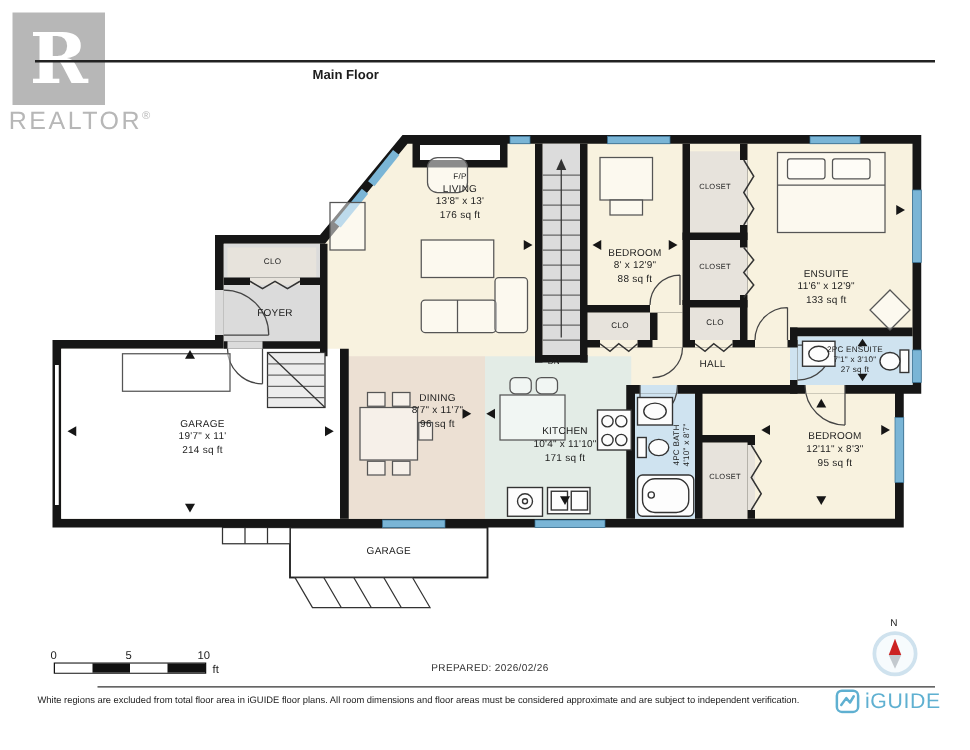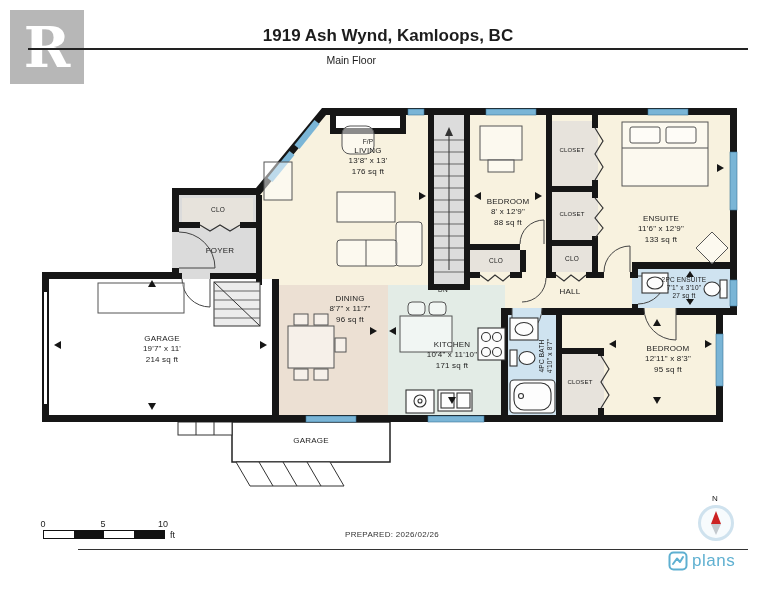--- a/index.html
+++ b/index.html
@@ -6,22 +6,22 @@
   .sheet{position:relative;width:776px;height:600px;background:#fff;overflow:hidden;
          font-family:"Liberation Sans",sans-serif;color:#1c1c1c;}
   
   .logo-box{position:absolute;left:10px;top:10px;width:74px;height:74px;background:#b7b7b7;
             display:flex;align-items:center;justify-content:center;z-index:1;}
   .logo-r{font-family:"DejaVu Serif",serif;font-weight:bold;font-size:56px;color:#fff;line-height:1;}
   .logo-word{position:absolute;left:7px;top:86px;font-size:20px;letter-spacing:2px;color:#b7b7b7;z-index:1;}
   .logo-word sup{font-size:9px;letter-spacing:0;}
   .title{position:absolute;left:0;right:0;top:26px;text-align:center;font-size:17px;font-weight:bold;z-index:2;}
   .rule{position:absolute;left:28px;top:48px;width:720px;height:2px;background:#222;z-index:3;}
-  .floor-label{position:absolute;left:236px;width:140px;top:54px;text-align:right;
-               font-size:10.5px;font-weight:normal;}
+  .floor-label{position:absolute;left:250px;width:140px;top:54px;
+               font-size:10.5px;font-weight:bold;}
   .stats{position:absolute;left:398px;top:54px;font-size:10.5px;line-height:13px;}
   
   .plan{position:absolute;left:0;top:0;z-index:4;}
   .wall{fill:var(--wall,#161616);}
   .floorc{fill:var(--room_cream,#f8f2df);}
   .tan{fill:var(--room_tan,#ece0d3);}
   .mint{fill:var(--room_mint,#e3ece6);}
   .blue{fill:var(--room_blue,#cfe3f0);}
   .gray{fill:var(--room_gray,#dbdbdb);}
   .beige{fill:var(--closet_beige,#e7e3dc);}
@@ -59,21 +59,21 @@
   .iguide-text{font-size:17px;color:var(--brand_blue,#5fb0d1);letter-spacing:.5px;font-weight:500;}
 </style>
 </head>
 <body>
 
 <div class="sheet">
 
   <div class="logo-box">
     <span class="logo-r">R</span>
   </div>
-  <div class="title">1919 Ash Wynd, Kamloops, BC</div>
+  <div class="logo-word"><span>REALTOR</span><sup>®</sup></div>
   <div class="rule"></div>
   <div class="floor-label">Main Floor</div>
 
   <svg class="plan" width="776" height="600" viewBox="0 0 776 600">
 
     <g>
       <rect x="232" y="422" width="158" height="40" fill="#fff" stroke="#222" stroke-width="1.5"></rect>
       <polygon points="236,462 330,462 344,486 250,486" fill="#fff" stroke="#333"></polygon>
       <path class="thin" d="M259,462l14,24M283,462l14,24M307,462l14,24"></path>
       <rect x="178" y="422" width="54" height="13" fill="#fff" stroke="#333"></rect>
@@ -266,21 +266,21 @@
       <polygon points="690,271 686,277 694,277"></polygon>
       <polygon points="690,305 686,299 694,299"></polygon>
     </g>
   </svg>
 
   <div class="rlabel" style="left:368px;top:162px">
     <div class="rname">LIVING</div>
     <div>13'8" x 13'</div>
     <div>176 sq ft</div>
   </div>
-  <div class="rlabel" style="left:350px;top:310px">
+  <div class="rlabel" style="left:350px;top:329px">
     <div class="rname">DINING</div>
     <div>8'7" x 11'7"</div>
     <div>96 sq ft</div>
   </div>
   <div class="rlabel" style="left:452px;top:356px">
     <div class="rname">KITCHEN</div>
     <div>10'4" x 11'10"</div>
     <div>171 sq ft</div>
   </div>
   <div class="rlabel" style="left:162px;top:350px">
@@ -341,21 +341,22 @@
 
   <div class="compass-n">N</div>
   <div class="compass">
     <svg width="30" height="30" viewBox="0 0 30 30">
       <polygon points="15,3 10,16 20,16" fill="#cc2222"></polygon>
       <polygon points="15,27 10,16 20,16" fill="#c3c9ce"></polygon>
     </svg>
   </div>
 
   <div class="footer-rule"></div>
+  <div class="disclaimer">White regions are excluded from total floor area in iGUIDE floor plans. All room dimensions and floor areas must be considered approximate and are subject to independent verification.</div>
   <div class="iguide">
     <svg width="20" height="20" viewBox="0 0 20 20">
       <rect x="1.5" y="1.5" width="17" height="17" rx="4" fill="none" stroke="#5fb0d1" stroke-width="2"></rect>
       <path d="M5,13 L9,7.5 L12,11 L15,6" fill="none" stroke="#5fb0d1" stroke-width="2" stroke-linecap="round" stroke-linejoin="round"></path>
     </svg>
-    <span class="iguide-text">plans</span>
+    <span class="iguide-text">iGUIDE</span>
   </div>
 
 </div>
 
 </body></html>

